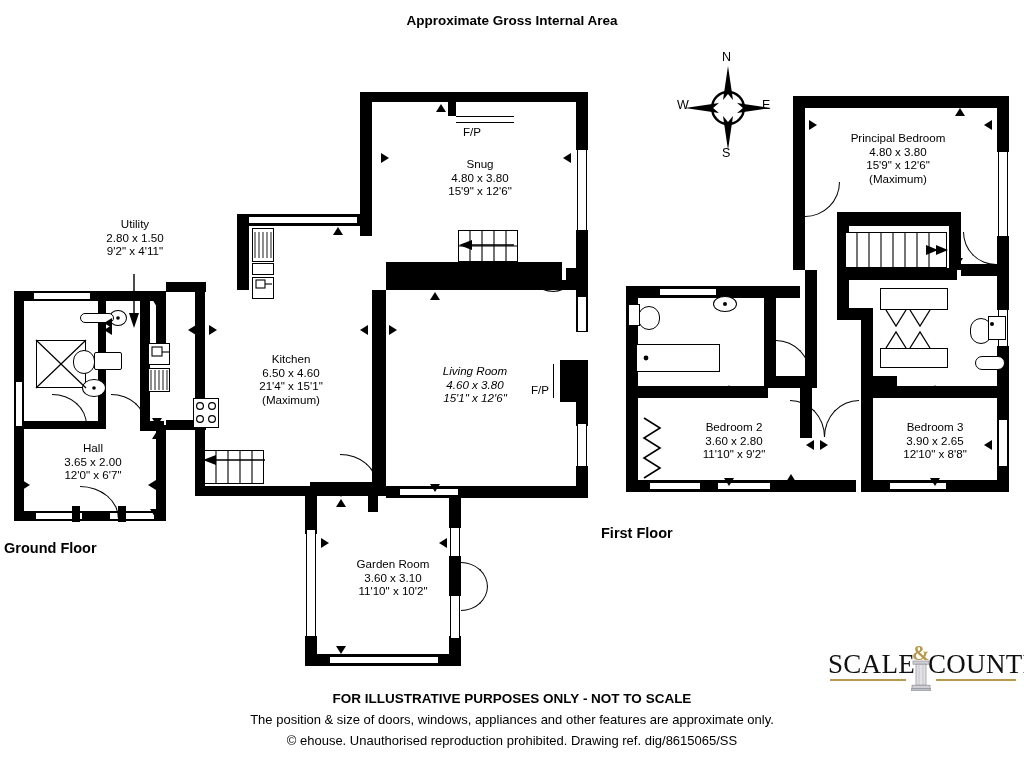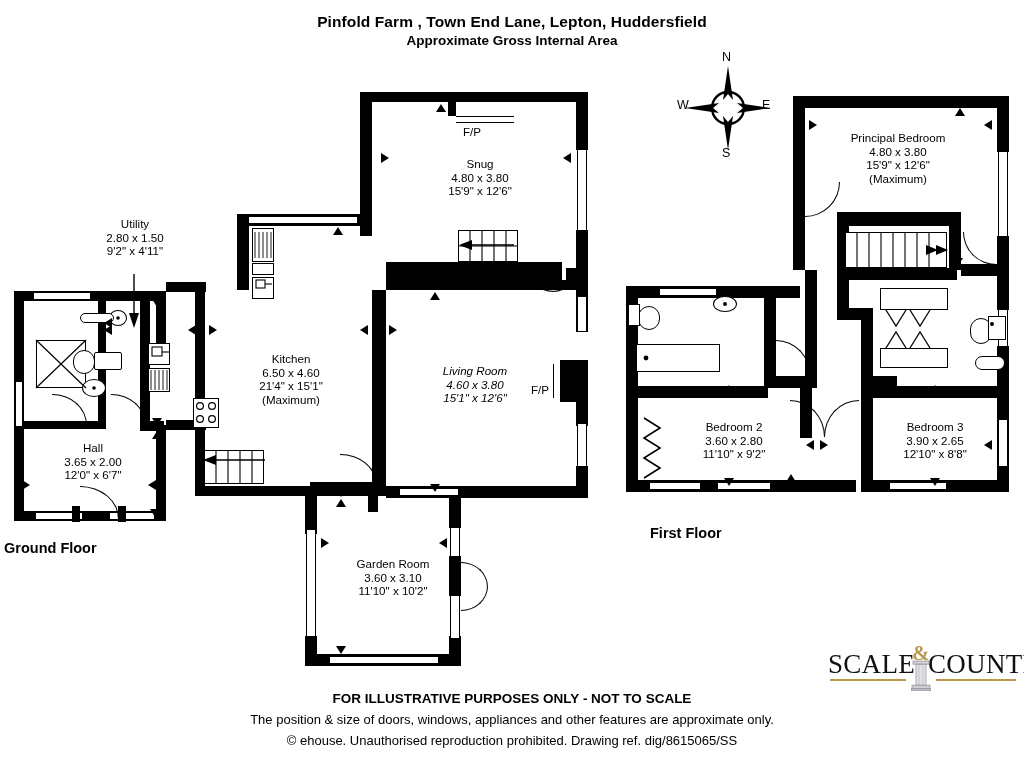--- a/index.html
+++ b/index.html
@@ -58,21 +58,20 @@
   .ftr .f1{font-size:13.5px;font-weight:bold;}
   .ftr .f2{font-size:13px;}
   .ftr .f3{font-size:13px;}
 </style>
 </head>
 <body>
 
 <div class="stage">
 
   <div class="hdr">
-    <div class="l1">Pinfold Farm , Town End Lane, Lepton, Huddersfield</div>
     <div class="l2">Approximate Gross Internal Area</div>
   </div>
 
   <div class="compass">
     <svg width="90" height="100" viewBox="0 0 90 100">
       <circle cx="45" cy="50" r="16" fill="#fff" stroke="#000" stroke-width="2.4"></circle>
       <polygon points="45,8 50,42 45,36 40,42" fill="#000"></polygon>
       <polygon points="45,92 50,58 45,64 40,58" fill="#000"></polygon>
       <polygon points="88,50 54,55 60,50 54,45" fill="#000"></polygon>
       <polygon points="2,50 36,55 30,50 36,45" fill="#000"></polygon>
@@ -431,21 +430,21 @@
       <div>3.60 x 2.80</div>
       <div>11'10" x 9'2"</div>
     </div>
 
     <div class="lbl" style="left:885px;top:420px;width:100px;">
       <div>Bedroom 3</div>
       <div>3.90 x 2.65</div>
       <div>12'10" x 8'8"</div>
     </div>
 
-    <div class="floorcap" style="left:650px;top:525px;">First Floor</div>
+    <div class="floorcap" style="left:601px;top:525px;">First Floor</div>
   </div>
 
   <div class="logo">
     <span class="word" style="left:0px;">SCALE</span>
     <span class="amp">&amp;</span>
     <span class="word" style="left:100px;">COUNTRY</span>
     <div class="rule" style="left:2px;top:34px;width:76px;"></div>
     <div class="rule" style="left:108px;top:34px;width:80px;"></div>
     <svg class="col" viewBox="0 0 20 32">
       <rect x="2" y="2" width="16" height="3.2" fill="#cfcfd4" stroke="#8d8d95" stroke-width="0.7"></rect>

